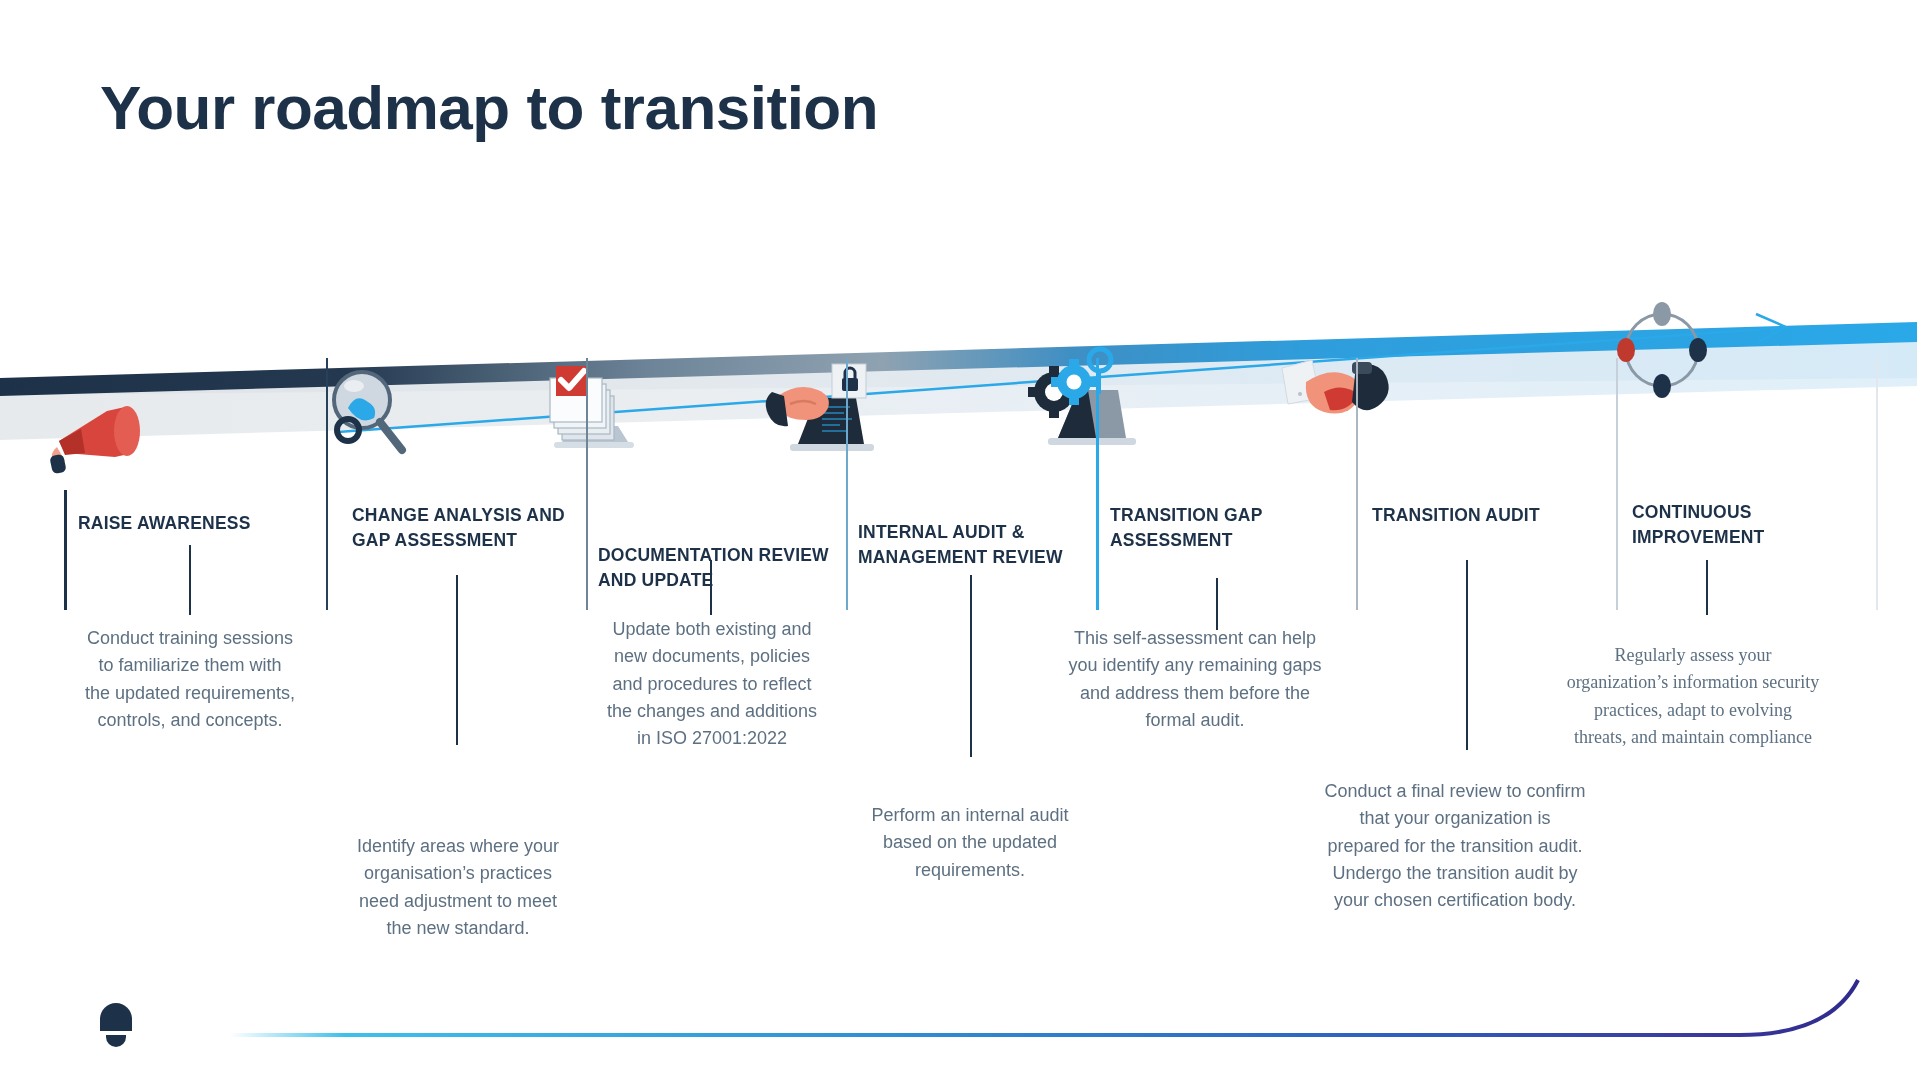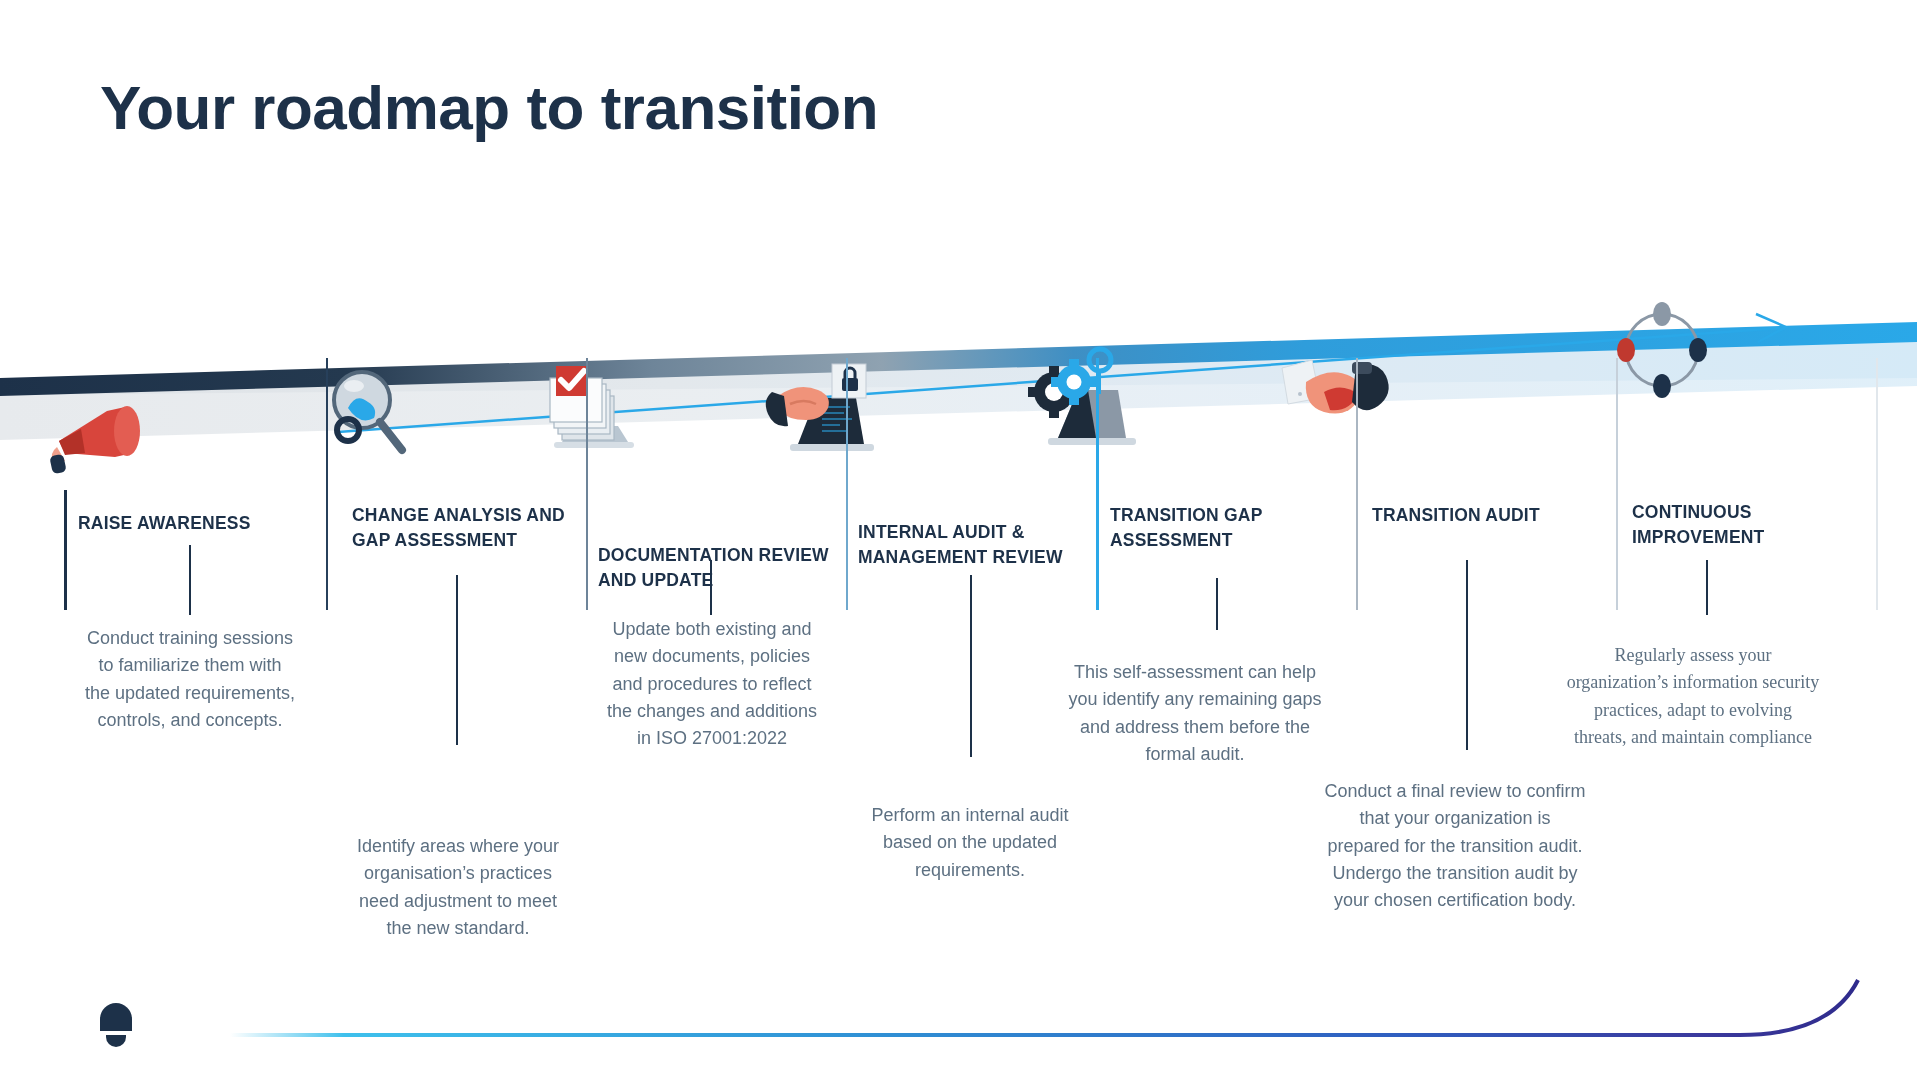--- a/index.html
+++ b/index.html
@@ -237,21 +237,21 @@
       <div class="desc" style="left:835px;top:802px;width:270px;">Perform an internal audit
 based on the updated
 requirements.</div>
     </div>
 
     <div class="step" style="left:0px;">
       <div class="divider" style="left:1096px;top:358px;height:252px;background:#2aa8e8;width:3px;"></div>
       <div class="step-label" style="left:1110px;width:250px;">TRANSITION GAP
 ASSESSMENT</div>
       <div class="stem" style="left:1216px;top:578px;height:52px;"></div>
-      <div class="desc" style="left:1040px;top:659px;width:310px;">This self-assessment can help
+      <div class="desc" style="left:1040px;top:625px;width:310px;">This self-assessment can help
 you identify any remaining gaps
 and address them before the
 formal audit.</div>
     </div>
 
     <div class="step" style="left:0px;">
       <div class="divider" style="left:1356px;top:358px;height:252px;background:#aab6c2;width:2px;"></div>
       <div class="step-label" style="left:1372px;width:250px;">TRANSITION AUDIT</div>
       <div class="stem" style="left:1466px;top:560px;height:190px;"></div>
       <div class="desc" style="left:1295px;top:778px;width:320px;">Conduct a final review to confirm

